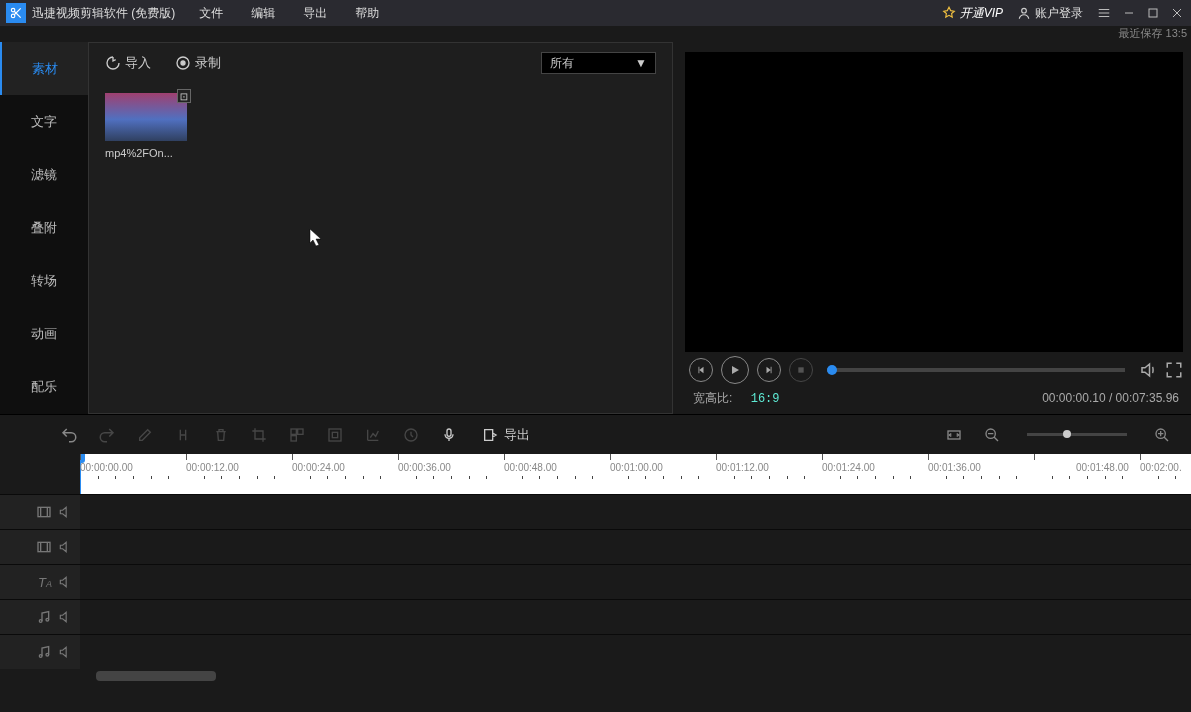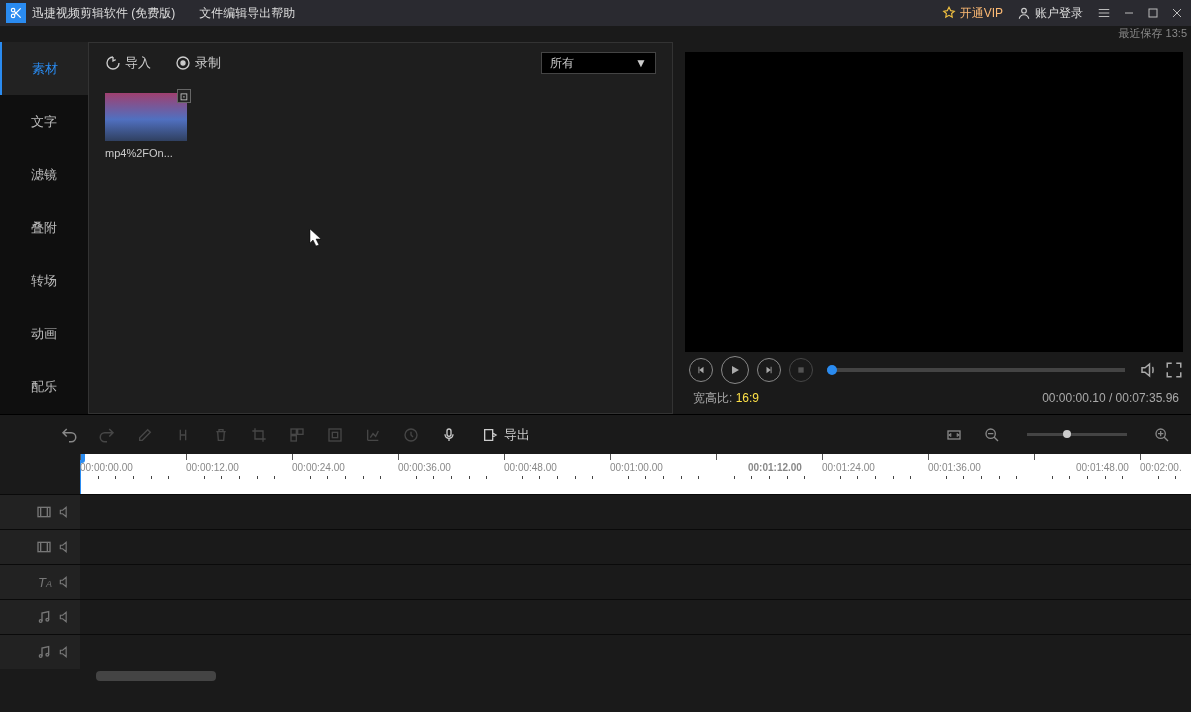--- a/index.html
+++ b/index.html
@@ -2,25 +2,25 @@
 <html><head>
 <meta charset="utf-8">
 <style>
 * { margin: 0; padding: 0; box-sizing: border-box; font-family: "Microsoft YaHei", Arial, sans-serif; }
 body { background: #1a1a1a; color: #ccc; width: 1191px; height: 712px; overflow: hidden; user-select: none; }
 
 
 .titlebar { height: 26px; background: #2a2a30; display: flex; align-items: center; font-size: 12px; }
 .titlebar-logo { width: 20px; height: 20px; margin: 0 6px; background: #2a8bf0; display: flex; align-items: center; justify-content: center; color: #fff; font-size: 12px; }
 .titlebar-title { margin-right: 24px; color: #ddd; }
-.menubar { display: flex; }
+.menubar { display: flex; gap: 28px; }
 .menubar span { cursor: pointer; color: #ddd; }
 .titlebar-spacer { flex: 1; }
 .title-right { display: flex; align-items: center; gap: 14px; margin-right: 8px; }
-.vip-btn { display: flex; align-items: center; gap: 4px; color: #fdba74; cursor: pointer; }
+.vip-btn { display: flex; align-items: center; gap: 4px; color: #ffffff; cursor: pointer; font-style: italic; }
 .login-btn { display: flex; align-items: center; gap: 4px; color: #ddd; cursor: pointer; }
 .win-ctrls { display: flex; gap: 12px; align-items: center; color: #bbb; }
 .win-ctrls svg, .win-ctrls span { cursor: pointer; }
 
 
 .save-row { height: 16px; background: #1a1a1a; text-align: right; font-size: 11px; padding-right: 4px; color: #888; }
 
 
 .main { display: flex; height: 372px; }
 .sidebar { width: 88px; background: #0f0f0f; display: flex; flex-direction: column; }
@@ -39,21 +39,21 @@
 .clip-add { position: absolute; top: -4px; right: -4px; width: 14px; height: 14px; background: #222; border: 1px solid #666; display: flex; align-items: center; justify-content: center; font-size: 10px; cursor: pointer; }
 .clip-label { margin-top: 6px; text-align: left; overflow: hidden; white-space: nowrap; text-overflow: ellipsis; }
 
 .preview-wrap { width: 510px; display: flex; flex-direction: column; }
 .preview-screen { flex: 1; background: #000; margin: 10px 8px 0 4px; }
 .preview-ctrls { height: 36px; display: flex; align-items: center; padding: 0 8px; gap: 8px; }
 .pc-btn { width: 24px; height: 24px; border: 1.5px solid #888; border-radius: 50%; display: flex; align-items: center; justify-content: center; cursor: pointer; color: #aaa; }
 .seekbar { flex: 1; height: 4px; background: #444; margin: 0 6px; position: relative; }
 .seekbar .dot { width: 10px; height: 10px; background: #2a8bf0; border-radius: 50%; position: absolute; left: 0; top: -3px; }
 .preview-meta { height: 26px; display: flex; align-items: center; justify-content: space-between; padding: 0 12px 6px 12px; font-size: 12px; color: #aaa; }
-.ratio-val { color: #fde047; margin-left: 0; }
+.ratio-val { color: #5eead4; margin-left: 15px; font-family: Liberation Mono, monospace; }
 
 
 .tl-toolbar { height: 40px; background: #1a1a1a; display: flex; align-items: center; padding: 0 20px 0 60px; gap: 20px; border-top: 1px solid #000; }
 .tl-tool { width: 18px; height: 18px; color: #888; cursor: pointer; display: flex; align-items: center; justify-content: center; }
 .tl-export { display: flex; align-items: center; gap: 6px; color: #ccc; font-size: 13px; cursor: pointer; margin-left: 4px; }
 .tl-spacer { flex: 1; }
 .zoom-slider { width: 100px; height: 3px; background: #444; position: relative; margin: 0 6px; }
 .zoom-slider .dot { width: 8px; height: 8px; background: #ccc; border-radius: 50%; position: absolute; left: 36px; top: -3px; }
 
 
@@ -349,21 +349,21 @@
     <div class="ruler-minor" style="left: 494.667px;"></div>
     <div class="ruler-minor" style="left: 512.333px;"></div>
     <div class="ruler-tick" style="left: 530px;"></div>
     <div class="ruler-label" style="left: 530px;">00:01:00.00</div>
     <div class="ruler-minor" style="left: 547.667px;"></div>
     <div class="ruler-minor" style="left: 565.333px;"></div>
     <div class="ruler-minor" style="left: 583px;"></div>
     <div class="ruler-minor" style="left: 600.667px;"></div>
     <div class="ruler-minor" style="left: 618.333px;"></div>
     <div class="ruler-tick" style="left: 636px;"></div>
-    <div class="ruler-label" style="left: 668px; font-weight: bold;">00:01:12.00</div>
+    <div class="ruler-label" style="left: 636px;">00:01:12.00</div>
     <div class="ruler-minor" style="left: 653.667px;"></div>
     <div class="ruler-minor" style="left: 671.333px;"></div>
     <div class="ruler-minor" style="left: 689px;"></div>
     <div class="ruler-minor" style="left: 706.667px;"></div>
     <div class="ruler-minor" style="left: 724.333px;"></div>
     <div class="ruler-tick" style="left: 742px;"></div>
     <div class="ruler-label" style="left: 742px;">00:01:24.00</div>
     <div class="ruler-minor" style="left: 759.667px;"></div>
     <div class="ruler-minor" style="left: 777.333px;"></div>
     <div class="ruler-minor" style="left: 795px;"></div>

